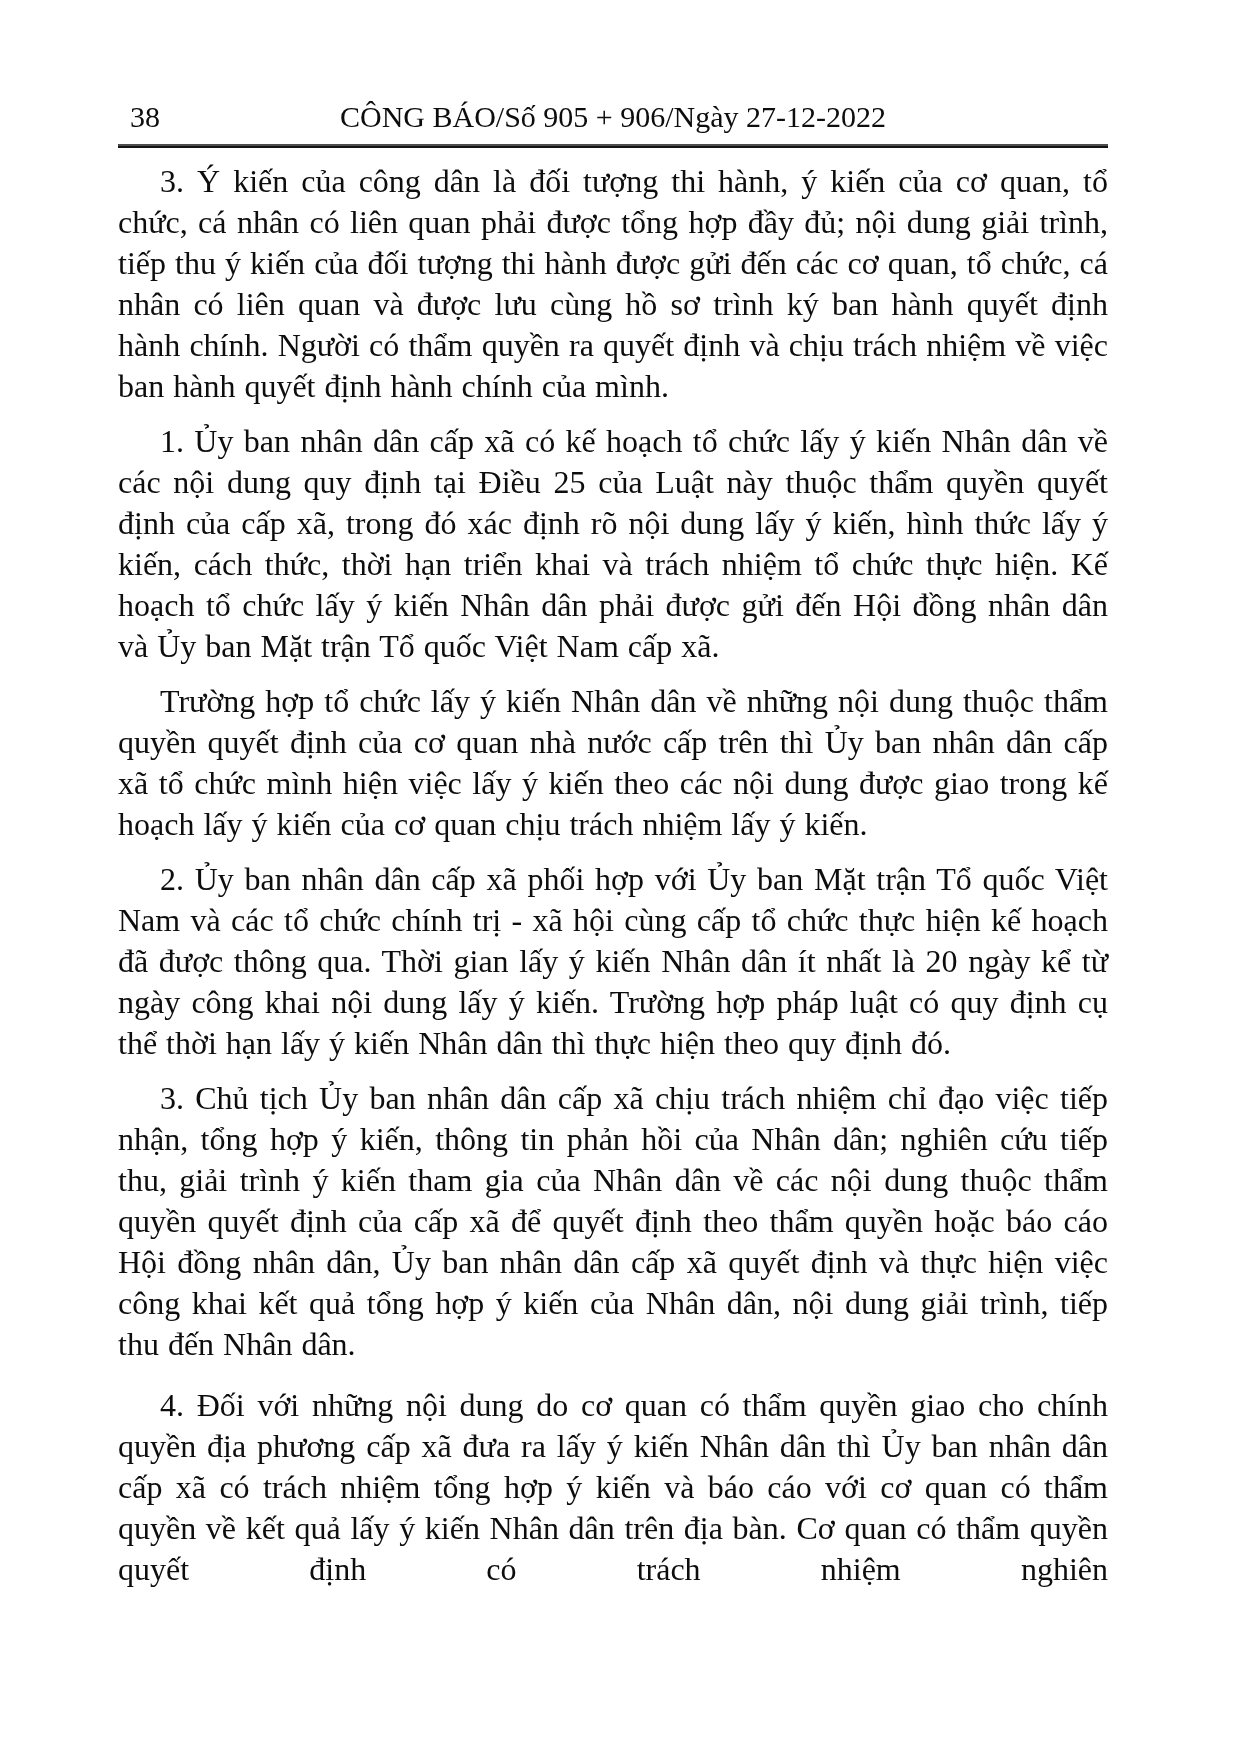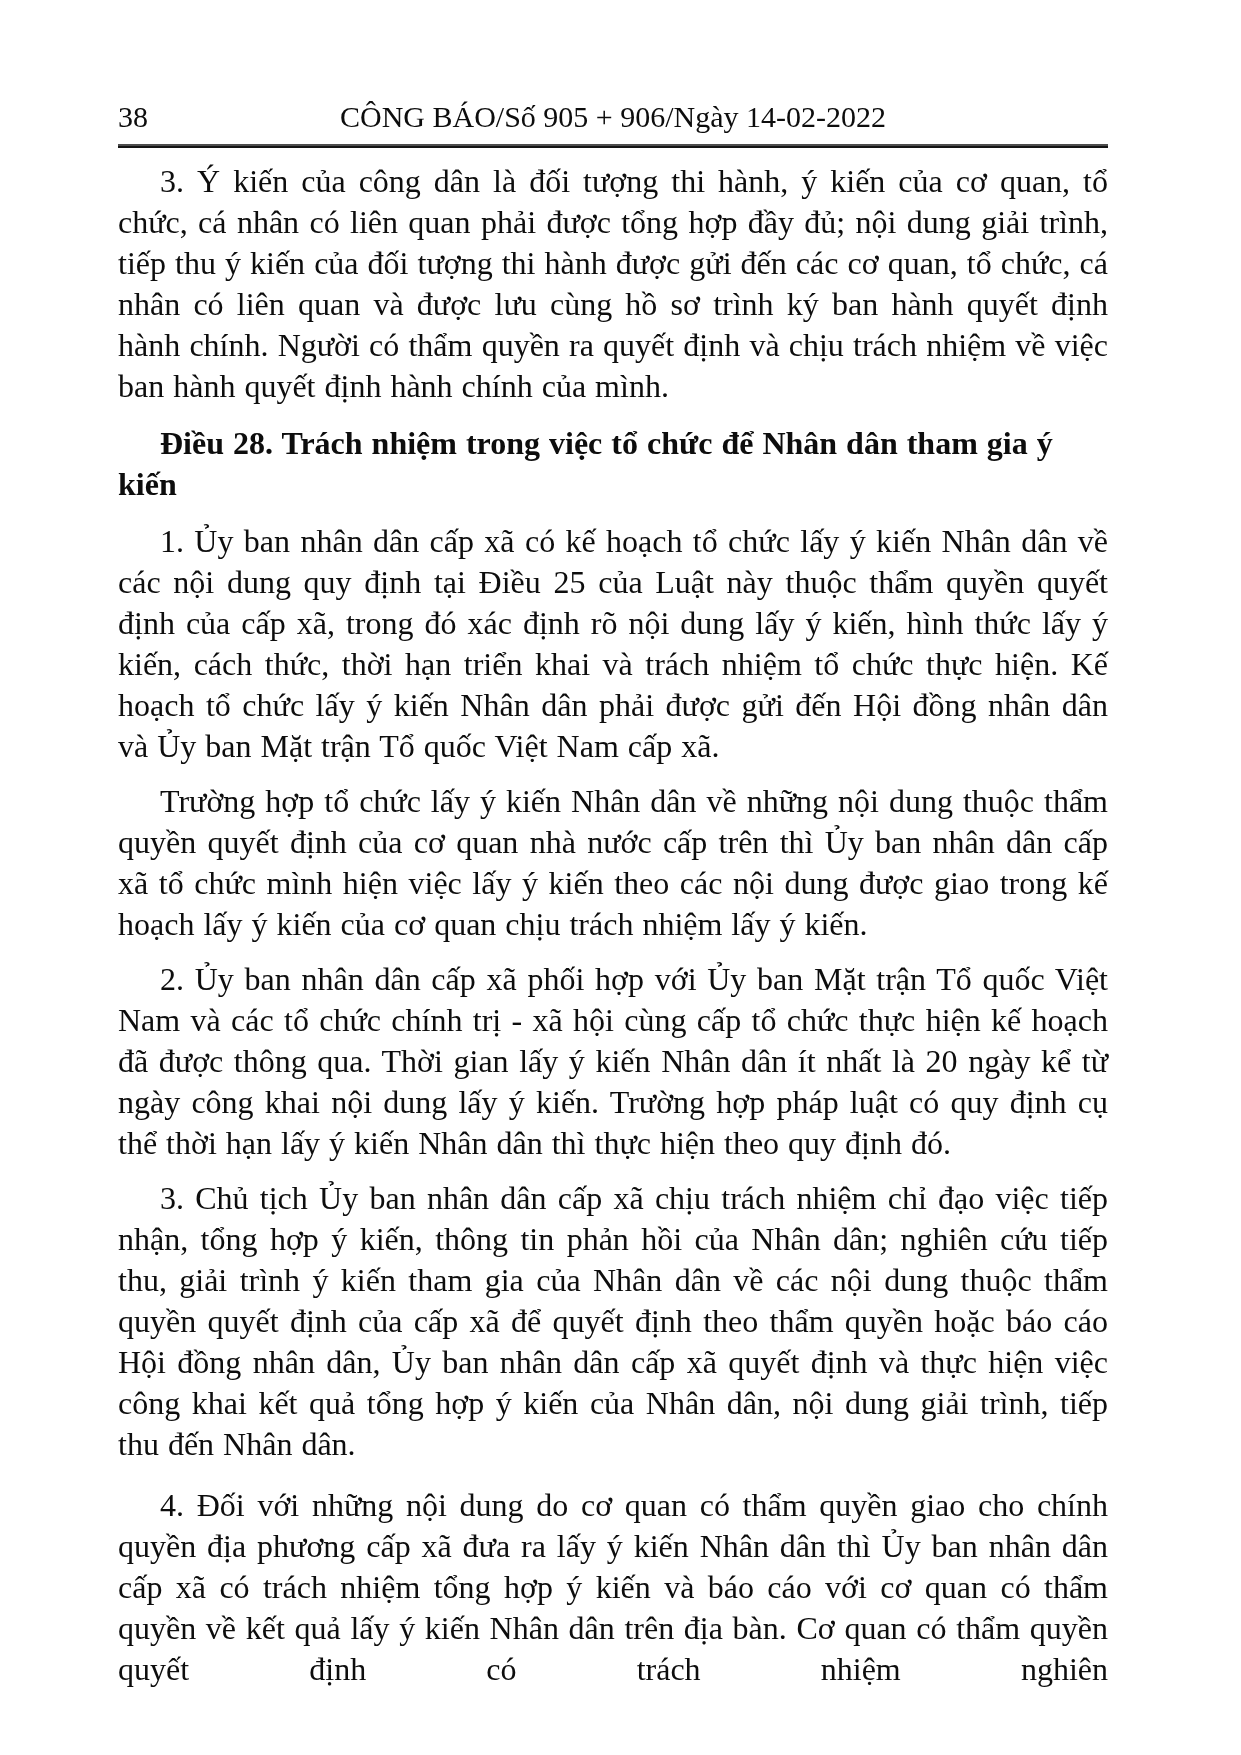--- a/index.html
+++ b/index.html
@@ -16,21 +16,21 @@
     height: 1755px;
     background: #ffffff;
     padding: 100px 133px 0 118px;
   }
   .page-header {
     position: relative;
     height: 36px;
   }
   .page-number {
     position: absolute;
-    left: 0;
+    left: 12px;
     top: 0;
     font-size: 30px;
     line-height: 34px;
   }
   .header-title {
     display: block;
     text-align: center;
     font-size: 30px;
     line-height: 34px;
     white-space: nowrap;
@@ -66,28 +66,27 @@
     margin-top: 20px;
   }
 </style>
 </head>
 <body>
 
 <div class="page">
 
   <div class="page-header">
     <span class="page-number">38</span>
-    <span class="header-title">CÔNG BÁO/Số 905 + 906/Ngày 14-02-2022</span>
+    <span class="header-title">CÔNG BÁO/Số 905 + 906/Ngày 27-12-2022</span>
   </div>
 
   <div class="header-divider"></div>
 
   <div class="content">
     <p>3. Ý kiến của công dân là đối tượng thi hành, ý kiến của cơ quan, tổ chức, cá nhân có liên quan phải được tổng hợp đầy đủ; nội dung giải trình, tiếp thu ý kiến của đối tượng thi hành được gửi đến các cơ quan, tổ chức, cá nhân có liên quan và được lưu cùng hồ sơ trình ký ban hành quyết định hành chính. Người có thẩm quyền ra quyết định và chịu trách nhiệm về việc ban hành quyết định hành chính của mình.</p>
-    <p class="article-heading">Điều 28. Trách nhiệm trong việc tổ chức để Nhân dân tham gia ý kiến</p>
     <p>1. Ủy ban nhân dân cấp xã có kế hoạch tổ chức lấy ý kiến Nhân dân về các nội dung quy định tại Điều 25 của Luật này thuộc thẩm quyền quyết định của cấp xã, trong đó xác định rõ nội dung lấy ý kiến, hình thức lấy ý kiến, cách thức, thời hạn triển khai và trách nhiệm tổ chức thực hiện. Kế hoạch tổ chức lấy ý kiến Nhân dân phải được gửi đến Hội đồng nhân dân và Ủy ban Mặt trận Tổ quốc Việt Nam cấp xã.</p>
     <p>Trường hợp tổ chức lấy ý kiến Nhân dân về những nội dung thuộc thẩm quyền quyết định của cơ quan nhà nước cấp trên thì Ủy ban nhân dân cấp xã tổ chức mình hiện việc lấy ý kiến theo các nội dung được giao trong kế hoạch lấy ý kiến của cơ quan chịu trách nhiệm lấy ý kiến.</p>
     <p>2. Ủy ban nhân dân cấp xã phối hợp với Ủy ban Mặt trận Tổ quốc Việt Nam và các tổ chức chính trị - xã hội cùng cấp tổ chức thực hiện kế hoạch đã được thông qua. Thời gian lấy ý kiến Nhân dân ít nhất là 20 ngày kể từ ngày công khai nội dung lấy ý kiến. Trường hợp pháp luật có quy định cụ thể thời hạn lấy ý kiến Nhân dân thì thực hiện theo quy định đó.</p>
     <p>3. Chủ tịch Ủy ban nhân dân cấp xã chịu trách nhiệm chỉ đạo việc tiếp nhận, tổng hợp ý kiến, thông tin phản hồi của Nhân dân; nghiên cứu tiếp thu, giải trình ý kiến tham gia của Nhân dân về các nội dung thuộc thẩm quyền quyết định của cấp xã để quyết định theo thẩm quyền hoặc báo cáo Hội đồng nhân dân, Ủy ban nhân dân cấp xã quyết định và thực hiện việc công khai kết quả tổng hợp ý kiến của Nhân dân, nội dung giải trình, tiếp thu đến Nhân dân.</p>
     <p class="truncated">4. Đối với những nội dung do cơ quan có thẩm quyền giao cho chính quyền địa phương cấp xã đưa ra lấy ý kiến Nhân dân thì Ủy ban nhân dân cấp xã có trách nhiệm tổng hợp ý kiến và báo cáo với cơ quan có thẩm quyền về kết quả lấy ý kiến Nhân dân trên địa bàn. Cơ quan có thẩm quyền quyết định có trách nhiệm nghiên</p>
   </div>
 
 </div>
 
 </body></html>

